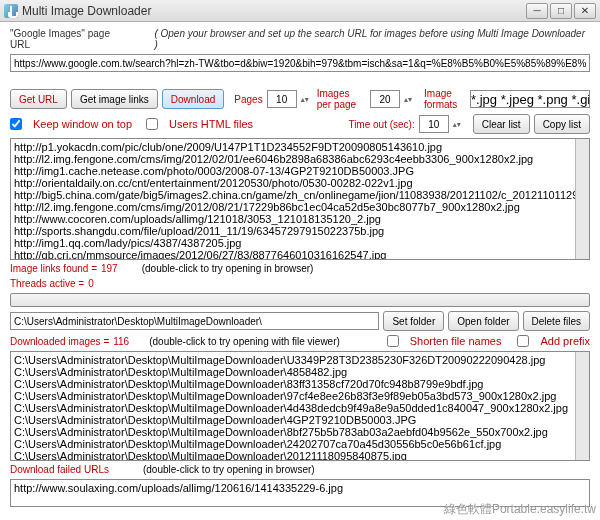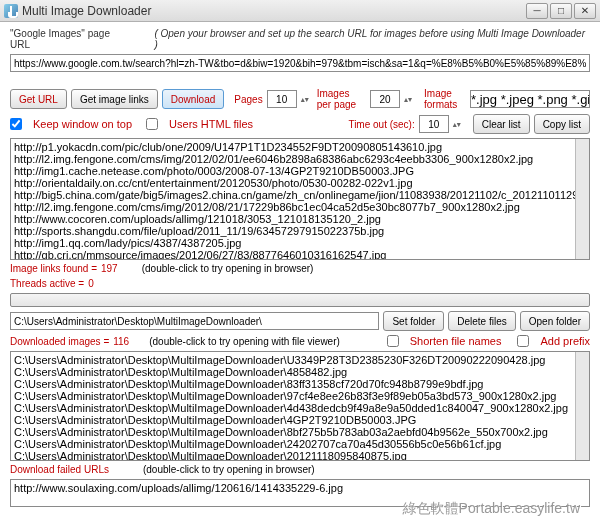--- a/index.html
+++ b/index.html
@@ -19,21 +19,21 @@
 input[type=text].url { width: 100%; height: 18px; border: 1px solid #8d8d8d; padding: 0 3px; font-size: 10px; background: #fff; }
 .btn { height: 20px; padding: 0 8px; background: linear-gradient(#fdfdfd,#e2e2e2); border: 1px solid #8a8a8a; border-radius: 3px; font-size: 10px; cursor: pointer; white-space: nowrap; }
 .btn.red-txt { color: #c00000; }
 .spin { width: 30px; height: 18px; border: 1px solid #8a8a8a; text-align: center; font-size: 10px; }
 .fmt { width: 120px; height: 18px; border: 1px solid #8a8a8a; font-size: 13px; text-align: left; background: #fff; }
 input[type=checkbox] { width: 12px; height: 12px; }
 .listbox { width: 100%; border: 1px solid #8a8a8a; background: #fff; font-size: 9.5px; line-height: 12px; padding: 2px 3px; overflow: hidden; white-space: nowrap; position: relative; }
 .listbox .scrollv { position: absolute; right: 0; top: 0; bottom: 0; width: 14px; background: #e8e8e8; border-left: 1px solid #bbb; }
 .progress { width: 100%; height: 14px; border: 1px solid #888; border-radius: 2px; background: linear-gradient(#f5f5f5,#e5e5e5); }
 .pathrow input.path { flex: 1; height: 18px; border: 1px solid #8a8a8a; padding: 0 3px; font-size: 10px; }
-.footer { position: absolute; bottom: 2px; right: 20px; font-size: 14px; color: #999; text-shadow: 1px 1px 0 #fff; margin-left: 47px; }
+.footer { position: absolute; bottom: 2px; right: 4px; font-size: 12px; color: #999; text-shadow: 1px 1px 0 #fff; margin-left: 47px; }
 .chk-lbl { font-size: 10px; display: inline-flex; align-items: center; gap: 11px; }
 </style>
 </head>
 <body>
 
 <div class="titlebar">
   <span class="icon"></span>
   <span class="title">Multi Image Downloader</span>
   <div class="winbtns">
     <div class="winbtn">─</div>
@@ -104,22 +104,22 @@
 
   <div class="row">
     <span class="lbl red">Threads active = </span>
     <span class="lbl red">0</span>
   </div>
   <div class="progress"></div>
 
   <div class="row pathrow" style="margin-top:4px">
     <input class="path" value="C:\Users\Administrator\Desktop\MultiImageDownloader\" style="">
     <button class="btn">Set folder</button>
+    <button class="btn">Open folder</button>
     <button class="btn">Delete files</button>
-    <button class="btn">Open folder</button>
   </div>
 
   <div class="row" style="margin-top:4px">
     <span class="lbl red">Downloaded images = </span>
     <span class="lbl red">116</span>
     <span class="lbl" style="margin-left:16px">(double-click to try opening with file viewer)</span>
     <span style="flex:1"></span>
     <label class="chk-lbl">
         <input type="checkbox" style="">
         <span class="red">Shorten file names</span>

